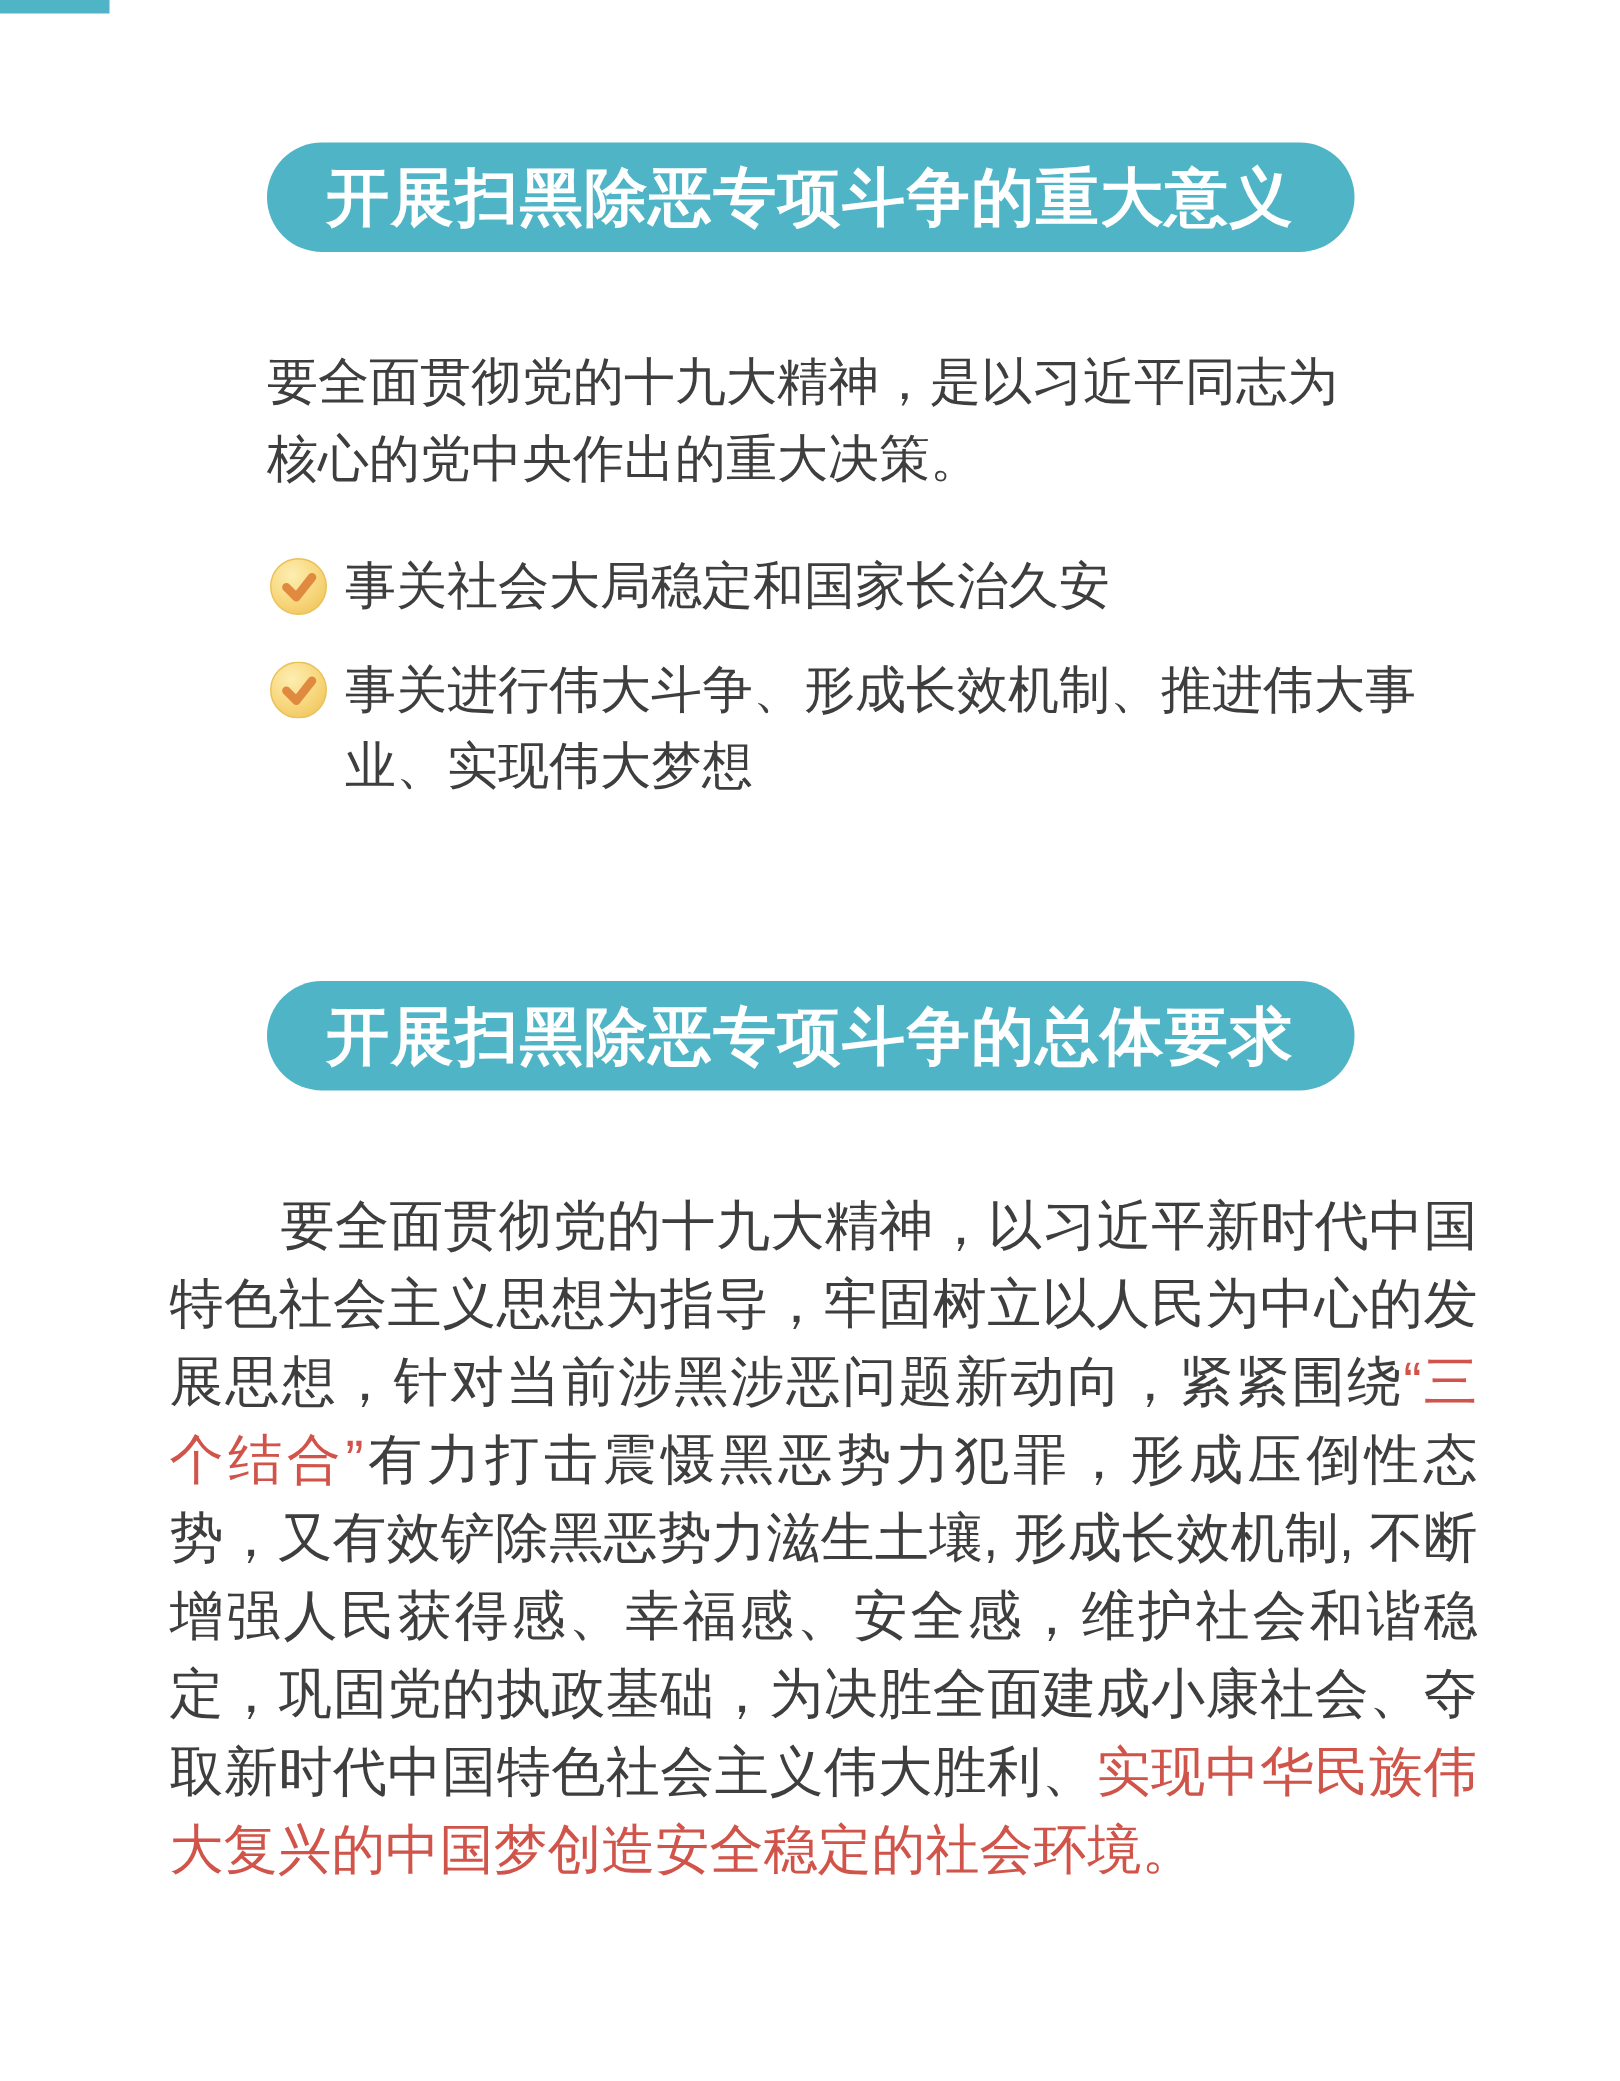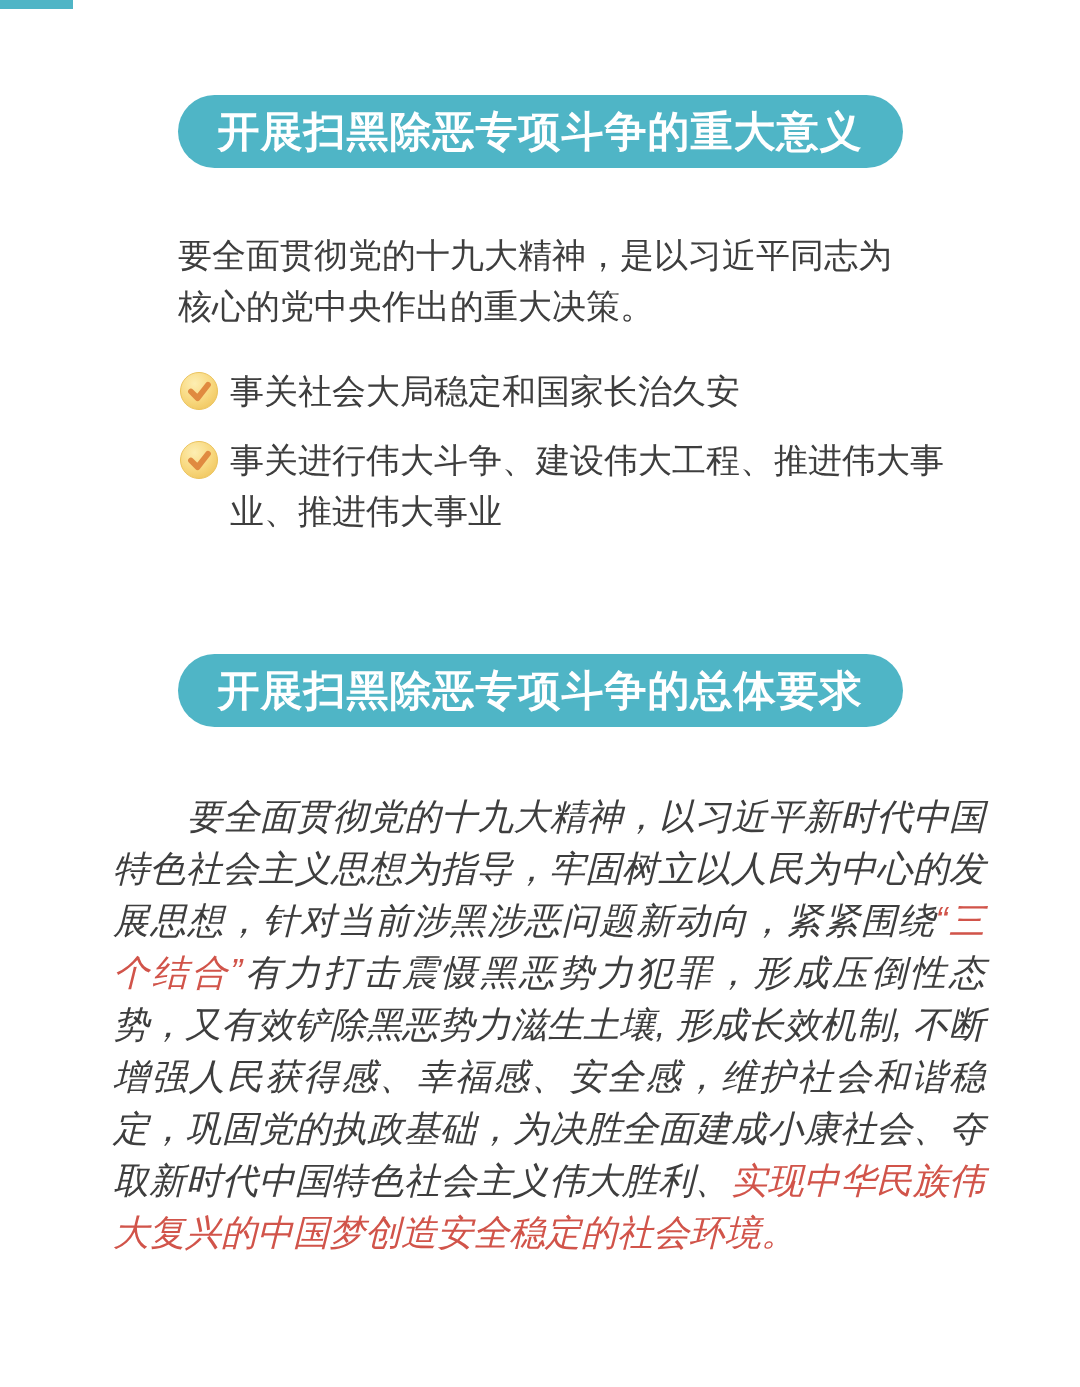--- a/index.html
+++ b/index.html
@@ -66,21 +66,20 @@
     margin: 6px 12px 0 0;
     display: block;
   }
   .requirements {
     margin: 64px 95px 0 113px;
     font-size: 36px;
     line-height: 52px;
     color: #3e3e3e;
     text-align: justify;
     text-indent: 74px;
-    font-style: italic;
   }
   .hl { color: #d1544a; }
   .svg-defs { position: absolute; width: 0; height: 0; }
 </style>
 </head>
 <body>
 
 <svg class="svg-defs" aria-hidden="true">
   <defs>
     <radialGradient id="goldGrad" cx="38%" cy="30%" r="85%">
@@ -108,21 +107,21 @@
           <circle cx="20" cy="20" r="19.5" fill="url(#goldGrad)" stroke="#eac159" stroke-width="1"></circle>
           <path d="M11.5 20.5 L18.5 27.5 L29.5 13.5" fill="none" stroke="#e08a40" stroke-width="6" stroke-linecap="round" stroke-linejoin="round"></path>
         </svg>
         <span>事关社会大局稳定和国家长治久安</span>
       </li>
       <li class="bullet-item">
         <svg class="check-icon" viewBox="0 0 40 40">
           <circle cx="20" cy="20" r="19.5" fill="url(#goldGrad)" stroke="#eac159" stroke-width="1"></circle>
           <path d="M11.5 20.5 L18.5 27.5 L29.5 13.5" fill="none" stroke="#e08a40" stroke-width="6" stroke-linecap="round" stroke-linejoin="round"></path>
         </svg>
-        <span>事关进行伟大斗争、建设伟大工程、推进伟大事业、推进伟大事业</span>
+        <span>事关进行伟大斗争、形成长效机制、推进伟大事业、实现伟大梦想</span>
       </li>
     </ul>
   </section>
 
   <section>
     <div class="pill pill-2">
       <span>开展扫黑除恶专项斗争的总体要求</span>
     </div>
 
     <p class="requirements"><span>要全面贯彻党的十九大精神，以习近平新时代中国特色社会主义思想为指导，牢固树立以人民为中心的发展思想，针对当前涉黑涉恶问题新动向，紧紧围绕</span><span class="hl">“三个结合”</span><span>有力打击震慑黑恶势力犯罪，形成压倒性态势，又有效铲除黑恶势力滋生土壤, 形成长效机制, 不断增强人民获得感、幸福感、安全感，维护社会和谐稳定，巩固党的执政基础，为决胜全面建成小康社会、夺取新时代中国特色社会主义伟大胜利、</span><span class="hl">实现中华民族伟大复兴的中国梦创造安全稳定的社会环境。</span></p>

